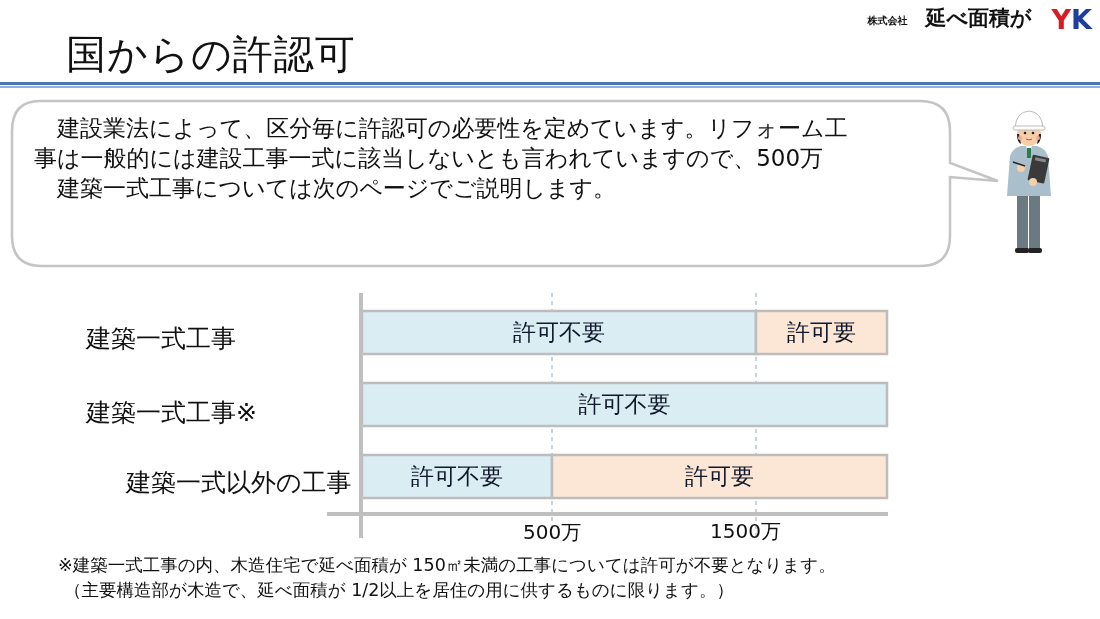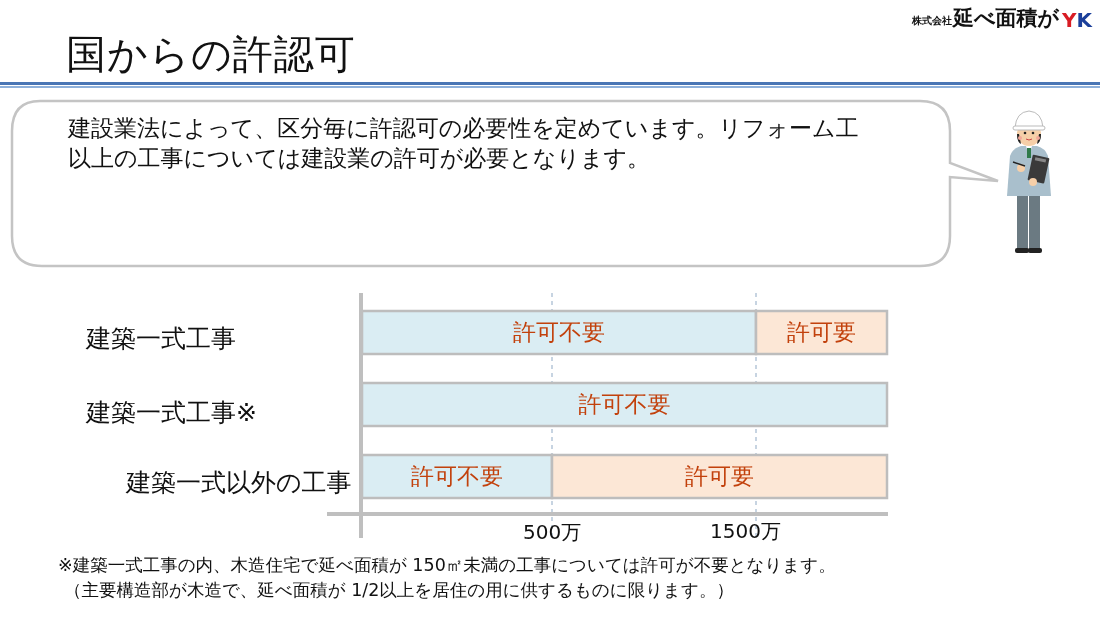--- a/index.html
+++ b/index.html
@@ -10,41 +10,42 @@
     color: #111;
   }
   .abs { position: absolute; }
   .title {
     left: 66px; top: 29px; font-size: 40px; letter-spacing: 1px; color: #111;
     line-height: 50px; white-space: nowrap; text-align: right;
   }
   .logo {
     right: 8px; top: 4px; height: 28px; display: flex; align-items: flex-end;
     white-space: nowrap;
+    gap: 17px;
   }
   .logo .small { font-size: 10px; font-weight: bold; margin-right: 1px; margin-bottom: 4px; }
   .logo .big { font-size: 21px; font-weight: bold; letter-spacing: 0px; }
-  .logo .yk { font-size: 20px; font-weight: bold; margin-left: 3px; line-height: 24px; }
+  .logo .yk { font-size: 27px; font-weight: bold; margin-left: 3px; line-height: 24px; }
   .logo .yk .y { color: #d81c24; }
   .logo .yk .k { color: #1b3f9a; }
   .rule { left: 0; width: 1100px; }
   .rule1 { top: 82px; height: 3px; background: #4a76b5; }
   .rule2 { top: 86px; height: 2px; background: #8eb0da; }
   .bubble-svg { left: 0; top: 95px; }
   .bubble-text {
     left: 34px; top: 113px; width: 900px; font-size: 23px; line-height: 30px;
     color: #111; white-space: nowrap;
   }
-  .bubble-text div { height: 30px; margin-left: 11px; }
+  .bubble-text div { height: 30px; }
   .worker { left: 995px; top: 100px; }
   .chart-svg { left: 0; top: 0; }
   .row-label { font-size: 25px; color: #111; white-space: nowrap; }
   .bar-text {
     position: absolute; display: flex; align-items: center; justify-content: center;
-    font-size: 23px; color: #c2410c; white-space: nowrap;
+    font-size: 23px; color: #0f172a; white-space: nowrap;
   }
   .tick-label { font-size: 20px; color: #111; white-space: nowrap; }
   .note { font-size: 17.5px; color: #111; white-space: nowrap; line-height: 24px; }
 </style>
 </head>
 <body>
 
 <div class="abs title">国からの許認可</div>
 
 <div class="abs logo">
@@ -54,21 +55,22 @@
 </div>
 
 <div class="abs rule rule1"></div>
 <div class="abs rule rule2"></div>
 
 <svg class="abs bubble-svg" width="1010" height="180">
   <path d="M 40 6 L 920 6 Q 950 6 950 36 L 950 68 L 998 86 L 950 82 L 950 141 Q 950 171 920 171 L 42 171 Q 12 171 12 141 L 12 36 Q 12 6 40 6 Z" fill="#ffffff" stroke="#c4c4c4" stroke-width="2.5"></path>
 </svg>
 <div class="abs bubble-text">
   <div>　建設業法によって、区分毎に許認可の必要性を定めています。リフォーム工</div>
-  <div>　以上の工事については建設業の許可が必要となります。</div>
+  <div>事は一般的には建設工事一式に該当しないとも言われていますので、500万</div>
+  <div>　建築一式工事については次のページでご説明します。</div>
 </div>
 
 <svg class="abs worker" width="70" height="160" viewBox="0 0 70 160">
 
   <rect x="22" y="92" width="11" height="58" fill="#6b7a82"></rect>
   <rect x="34" y="92" width="11" height="58" fill="#6b7a82"></rect>
   <rect x="20" y="148" width="14" height="5" rx="2" fill="#222"></rect>
   <rect x="33" y="148" width="14" height="5" rx="2" fill="#222"></rect>
 
   <path d="M 15 56 Q 18 48 26 46 L 42 46 Q 50 48 53 56 L 56 96 L 12 96 Z" fill="#a9bfcc"></path>

